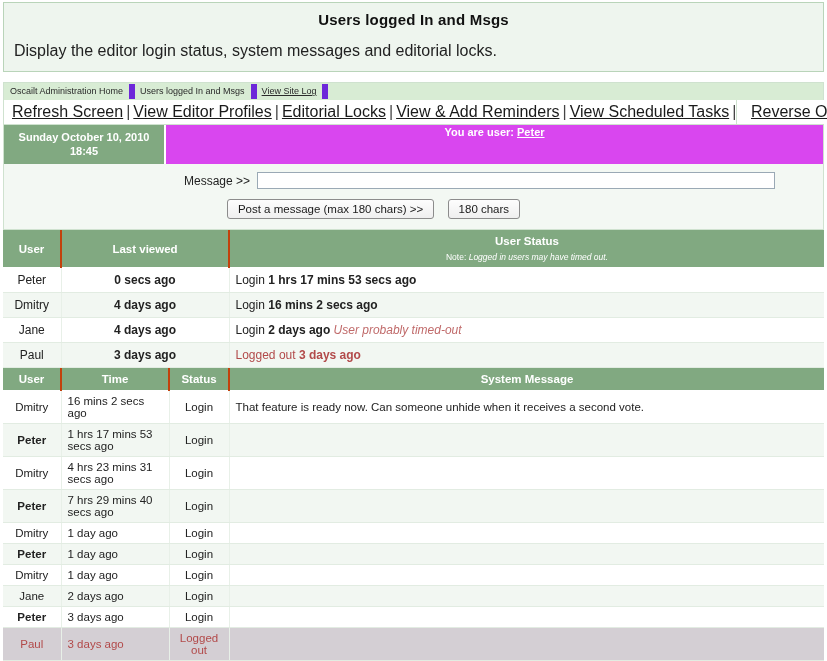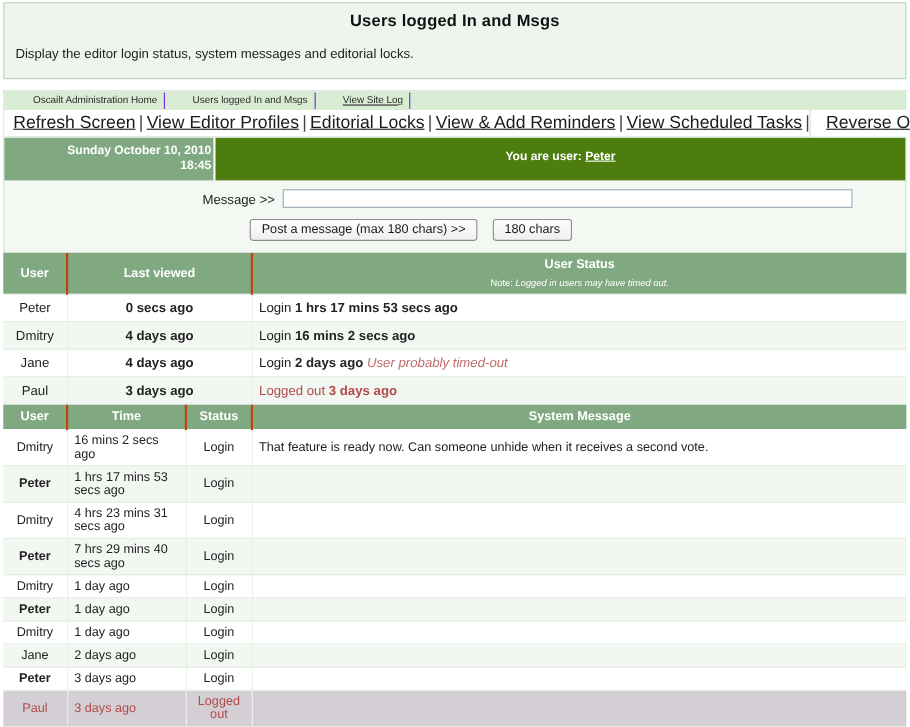--- a/index.html
+++ b/index.html
@@ -28,21 +28,21 @@
   }
   .page-title {
     text-align: center;
     font-size: 15px;
     font-weight: bold;
     color: #111111;
     padding-top: 8px;
     letter-spacing: 0.2px;
   }
   .page-subtitle {
-    font-size: 12px;
+    font-size: 16px;
     color: #222222;
     padding: 14px 0 0 10px;
   }
 
   .gap {
     height: 10px;
   }
 
   
   .nav-block {
@@ -58,26 +58,25 @@
     height: 15px;
     line-height: 15px;
     font-size: 9px;
     padding: 1px 0 1px 6px;
     color: #2a2a2a;
     white-space: nowrap;
     overflow: hidden;
   }
   .breadcrumb-bar .crumb {
     padding: 0 6px 0 0;
-    border-right: 1px solid #6d28d9;
+    border-right: 6px solid #6d28d9;
     margin-right: 5px;
     display: inline-block;
     font-size: 9px;
     color: #2a2a2a;
-    margin-left: 20px;
   }
   .breadcrumb-bar .crumb.link {
     text-decoration: underline;
     cursor: pointer;
   }
 
   .navlinks-row {
     height: 24px;
     line-height: 24px;
     padding-left: 8px;
@@ -116,39 +115,39 @@
 
   
   .strip {
     margin: 0 3px;
     display: flex;
     box-sizing: border-box;
     border-left: 1px solid #cfe2cf;
     border-right: 1px solid #cfe2cf;
   }
   .strip-date {
-    width: 192px;
+    width: 162px;
     background: #81a981;
     color: #ffffff;
     font-weight: bold;
     font-size: 11px;
-    text-align: right;
+    text-align: center;
     padding: 5px 2px 6px 2px;
     line-height: 14px;
     box-sizing: border-box;
     border-right: 2px solid #ffffff;
   }
   .strip-user {
     flex: 1;
-    background: #4d7c0f;
+    background: #d946ef;
     color: #ffffff;
     font-weight: bold;
     font-size: 11px;
     text-align: center;
-    padding-top: 11px;
+    padding-top: 1px;
     box-sizing: border-box;
   }
   .strip-user a {
     color: #ffffff;
     text-decoration: underline;
   }
 
   
   .msg-area {
     margin: 0 3px;

